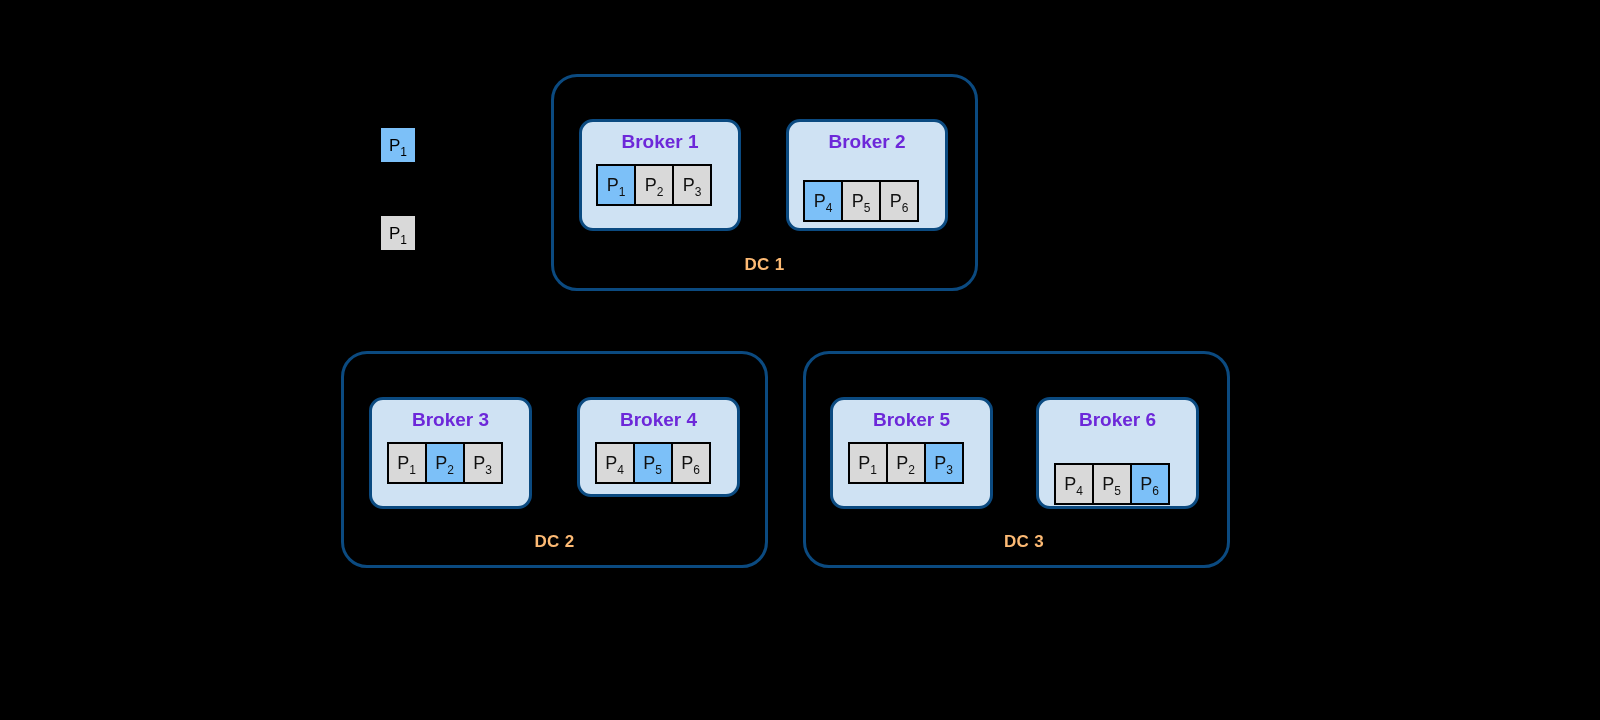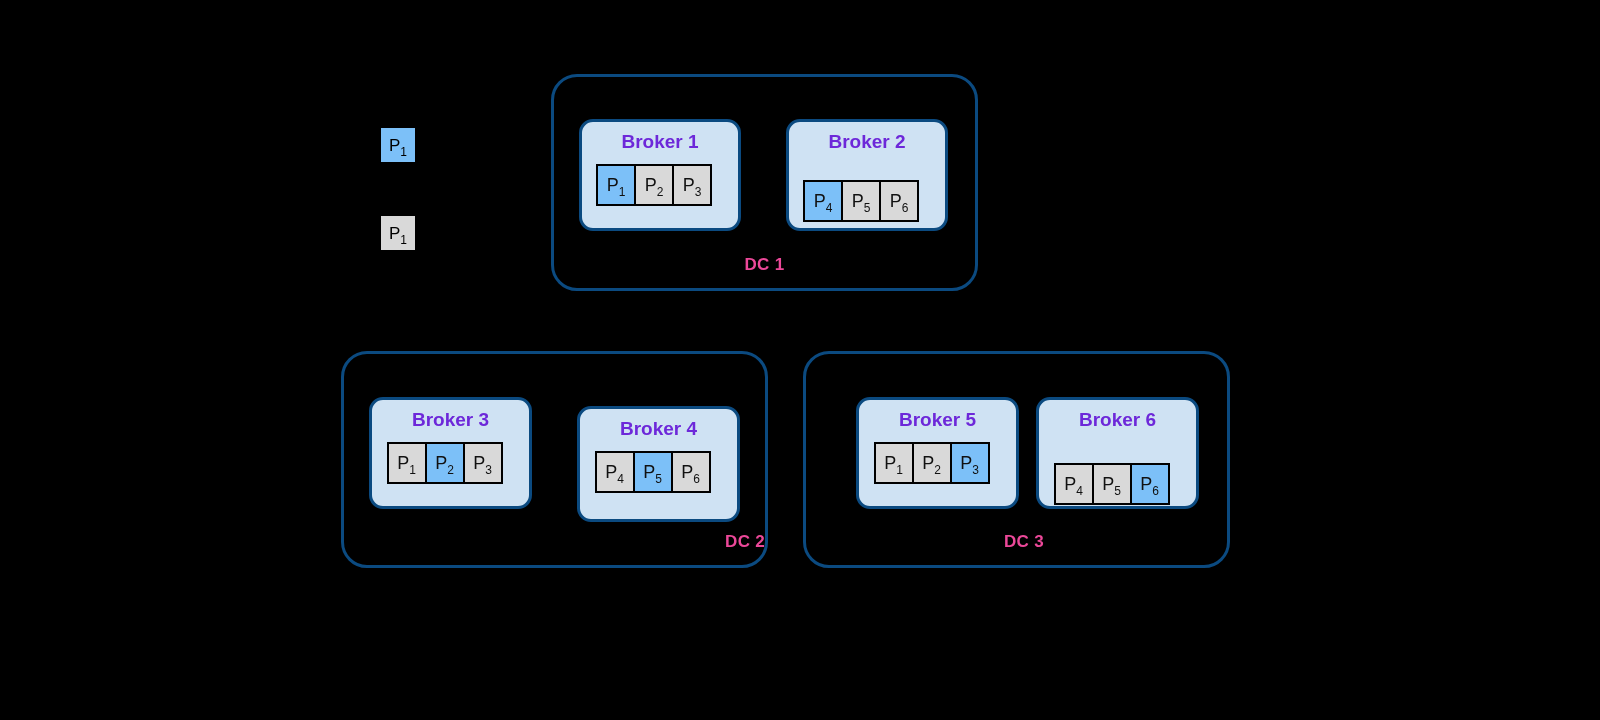--- a/index.html
+++ b/index.html
@@ -49,21 +49,21 @@
     border-radius: 26px;
     background: transparent;
   }
   .dc-label {
     position: absolute;
     left: 0;
     right: 0;
     text-align: center;
     font-size: 17px;
     font-weight: bold;
-    color: #ec4899;
+    color: #fdba74;
     letter-spacing: .3px;
   }
 
   
   .broker {
     position: absolute;
     box-sizing: border-box;
     background: #cfe2f3;
     border: 3px solid #0b4a80;
     border-radius: 14px;
@@ -156,58 +156,58 @@
       <div class="partition follower">
         <span class="p-label"><span>P</span><span class="p-sub">5</span></span>
       </div>
       <div class="partition follower">
         <span class="p-label"><span>P</span><span class="p-sub">6</span></span>
       </div>
     </div>
   </div>
 
   <div class="dc" style="left:341px; top:351px; width:427px; height:217px;">
-    <div class="dc-label" style="top:178px;text-align:right;">DC 2</div>
+    <div class="dc-label" style="top:178px;">DC 2</div>
   </div>
 
   <div class="broker" style="left:369px; top:397px; width:163px; height:112px;">
     <div class="broker-title">Broker 3</div>
     <div class="partitions">
       <div class="partition follower">
         <span class="p-label"><span>P</span><span class="p-sub">1</span></span>
       </div>
       <div class="partition leader">
         <span class="p-label"><span>P</span><span class="p-sub">2</span></span>
       </div>
       <div class="partition follower">
         <span class="p-label"><span>P</span><span class="p-sub">3</span></span>
       </div>
     </div>
   </div>
 
-  <div class="broker" style="left:577px; top:406px; width:163px; height:116px;">
+  <div class="broker" style="left:577px; top:397px; width:163px; height:100px;">
     <div class="broker-title">Broker 4</div>
     <div class="partitions">
       <div class="partition follower">
         <span class="p-label"><span>P</span><span class="p-sub">4</span></span>
       </div>
       <div class="partition leader">
         <span class="p-label"><span>P</span><span class="p-sub">5</span></span>
       </div>
       <div class="partition follower">
         <span class="p-label"><span>P</span><span class="p-sub">6</span></span>
       </div>
     </div>
   </div>
 
   <div class="dc" style="left:803px; top:351px; width:427px; height:217px;">
     <div class="dc-label" style="top:178px;padding-left:15px;">DC 3</div>
   </div>
 
-  <div class="broker" style="left:856px; top:397px; width:163px; height:112px;">
+  <div class="broker" style="left:830px; top:397px; width:163px; height:112px;">
     <div class="broker-title">Broker 5</div>
     <div class="partitions">
       <div class="partition follower">
         <span class="p-label"><span>P</span><span class="p-sub">1</span></span>
       </div>
       <div class="partition follower">
         <span class="p-label"><span>P</span><span class="p-sub">2</span></span>
       </div>
       <div class="partition leader">
         <span class="p-label"><span>P</span><span class="p-sub">3</span></span>

